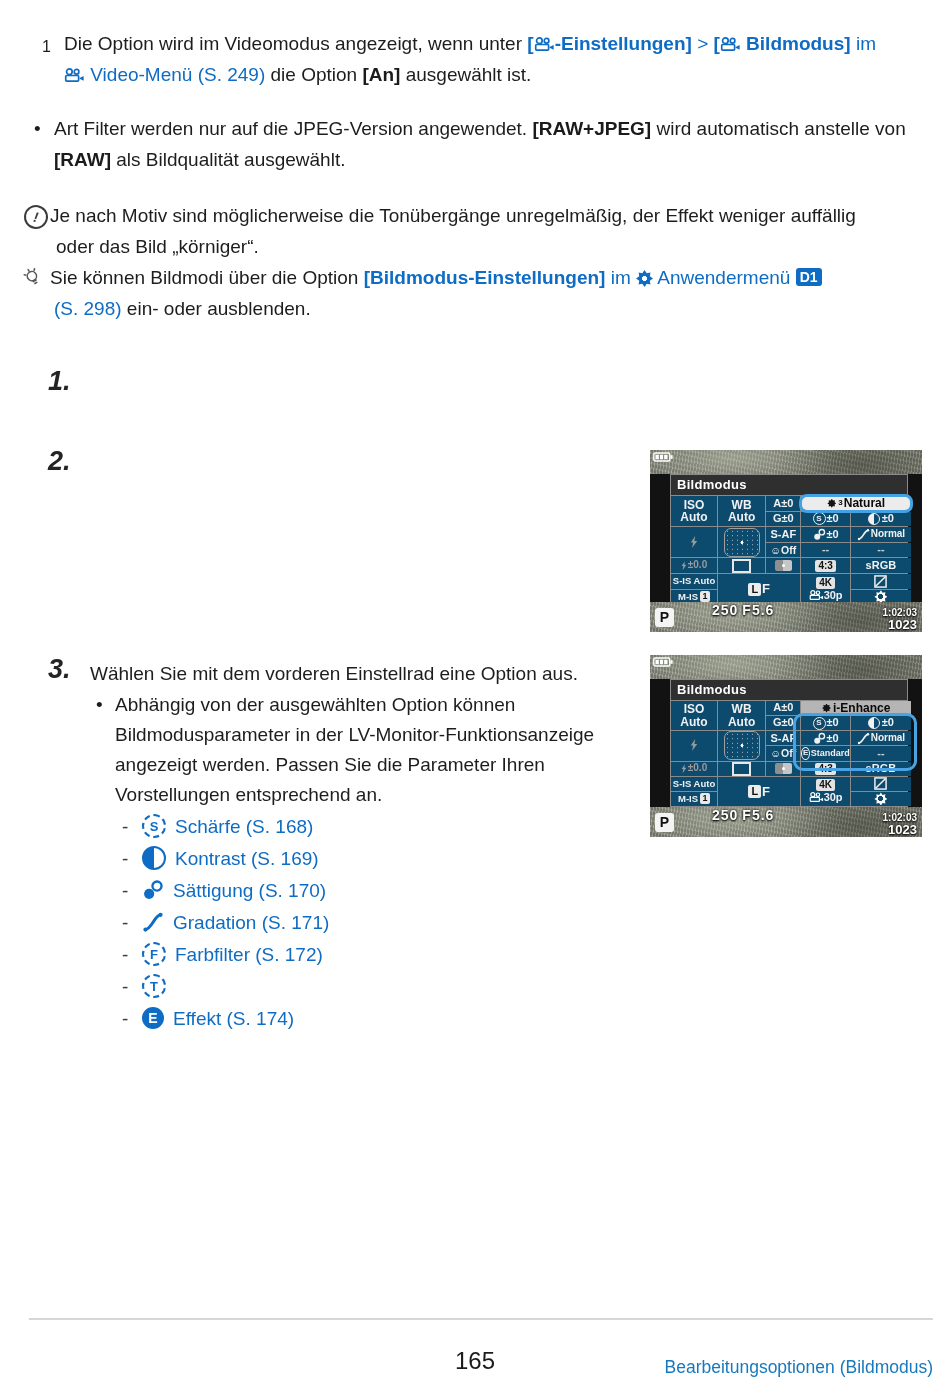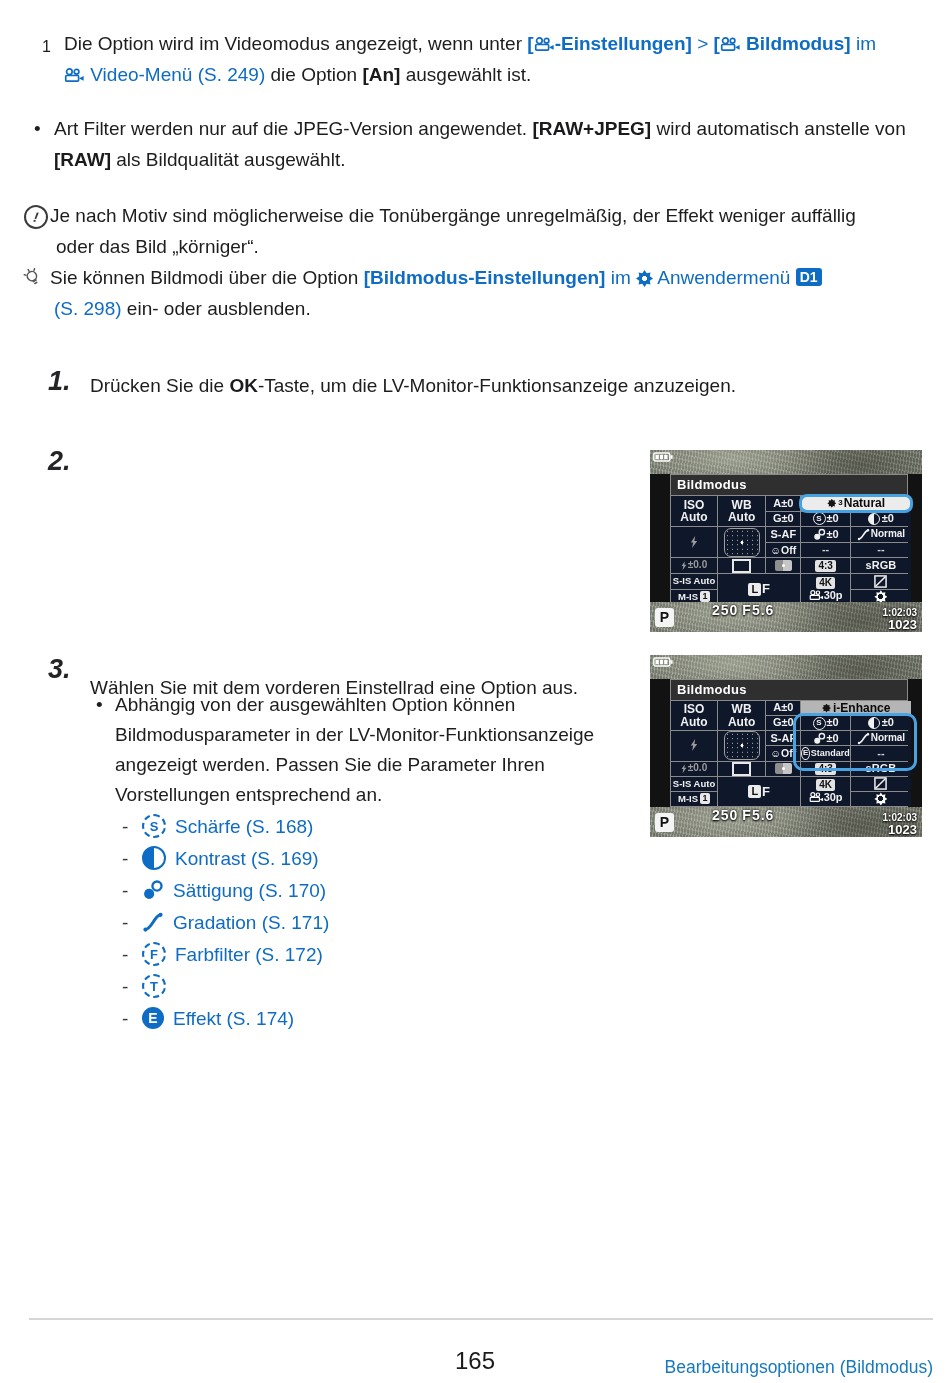--- a/index.html
+++ b/index.html
@@ -53,21 +53,21 @@
      repeating-linear-gradient(12deg, rgba(255,255,255,.08) 0 2px, rgba(0,0,0,.09) 2px 5px),
      #878b7d;}
   .strip-top{position:absolute;left:0;right:0;top:0;height:24px;}
   .strip-bot{position:absolute;left:0;right:0;bottom:0;height:30px;}
   .cam-mid{position:absolute;left:0;right:0;top:24px;bottom:30px;background:#121212;}
   .panel{position:absolute;left:20px;right:14px;top:0;bottom:0;display:flex;flex-direction:column;}
   .cam-title{height:20px;background:#2f2f2f;border:1px solid #8a8a8a;border-bottom:none;color:#fff;
     font-weight:700;font-size:13px;line-height:20px;padding-left:6px;letter-spacing:.3px;}
   .grid{flex:1;display:grid;grid-template-columns:19.5% 20% 14.5% 20.5% 25.5%;
     grid-template-rows:repeat(7,1fr);gap:1px;background:#8a8a8a;border:1px solid #8a8a8a;position:relative;}
-  .cell{background:#0f172a;display:flex;align-items:center;justify-content:center;color:#f1f1f1;
+  .cell{background:#0c4a6e;display:flex;align-items:center;justify-content:center;color:#f1f1f1;
     font-weight:700;font-size:11px;line-height:1.05;text-align:center;overflow:visible;}
   .c-iso{grid-area:1/1/3/2;flex-direction:column;font-size:12px;}
   .c-wb{grid-area:1/2/3/3;flex-direction:column;font-size:12px;}
   .c-a{grid-area:1/3/2/4;} .c-g{grid-area:2/3/3/4;}
   .c-mode{grid-area:1/4/2/6;font-size:12px;}
   .c-mode.sel{background:#ececec;color:#0a0a0a;border:3px solid #45a1e0;border-radius:8px;
     margin:-2px;position:relative;z-index:2;}
   .c-mode.lite{background:#b5b5b5;color:#0a0a0a;}
   .c-sharp{grid-area:2/4/3/5;} .c-con{grid-area:2/5/3/6;}
   .c-flash{grid-area:3/1/5/2;color:#9a9a9a;}
@@ -204,28 +204,25 @@
     <svg class="tip-svg abs" style="left:-2px;top:5px;">
         <use href="#i-lamp"></use>
       </svg>
     <div style="padding-left:26px;">
       <span>Sie können Bildmodi über die Option </span><span class="bb">[Bildmodus-Einstellungen]</span><span class="bl"> im </span><span class="gearshape"></span><span class="bl"> Anwendermenü </span><span class="d1badge">D1</span><br>
       <span class="bl" style="padding-left:4px;margin-top:17px;">(S. 298)</span><span> ein- oder ausblenden.</span>
     </div>
   </div>
 
   <span class="stepnum" style="top:366px;">1.</span>
-  <div class="steptext" style="top:370px;width:800px;">
-    <span>Drücken Sie die </span><span class="b">OK</span><span>-Taste, um die LV-Monitor-Funktionsanzeige anzuzeigen.</span>
-  </div>
 
   <span class="stepnum" style="top:446px;">2.</span>
 
   <span class="stepnum" style="top:654px;">3.</span>
-  <div class="steptext" style="top:672px;">
+  <div class="steptext" style="top:658px;">
     <span>Wählen Sie mit dem vorderen Einstellrad eine Option aus.</span>
   </div>
   <div class="abs" style="left:96px;top:690px;width:540px;line-height:30px;">
     <span class="bullet-dot">•</span>
     <div style="padding-left:19px;">Abhängig von der ausgewählten Option können Bildmodusparameter in der LV-Monitor-Funktionsanzeige angezeigt werden. Passen Sie die Parameter Ihren Vorstellungen entsprechend an.</div>
   </div>
 
   <ul class="links">
     <li>
       <span class="dash">-</span>

